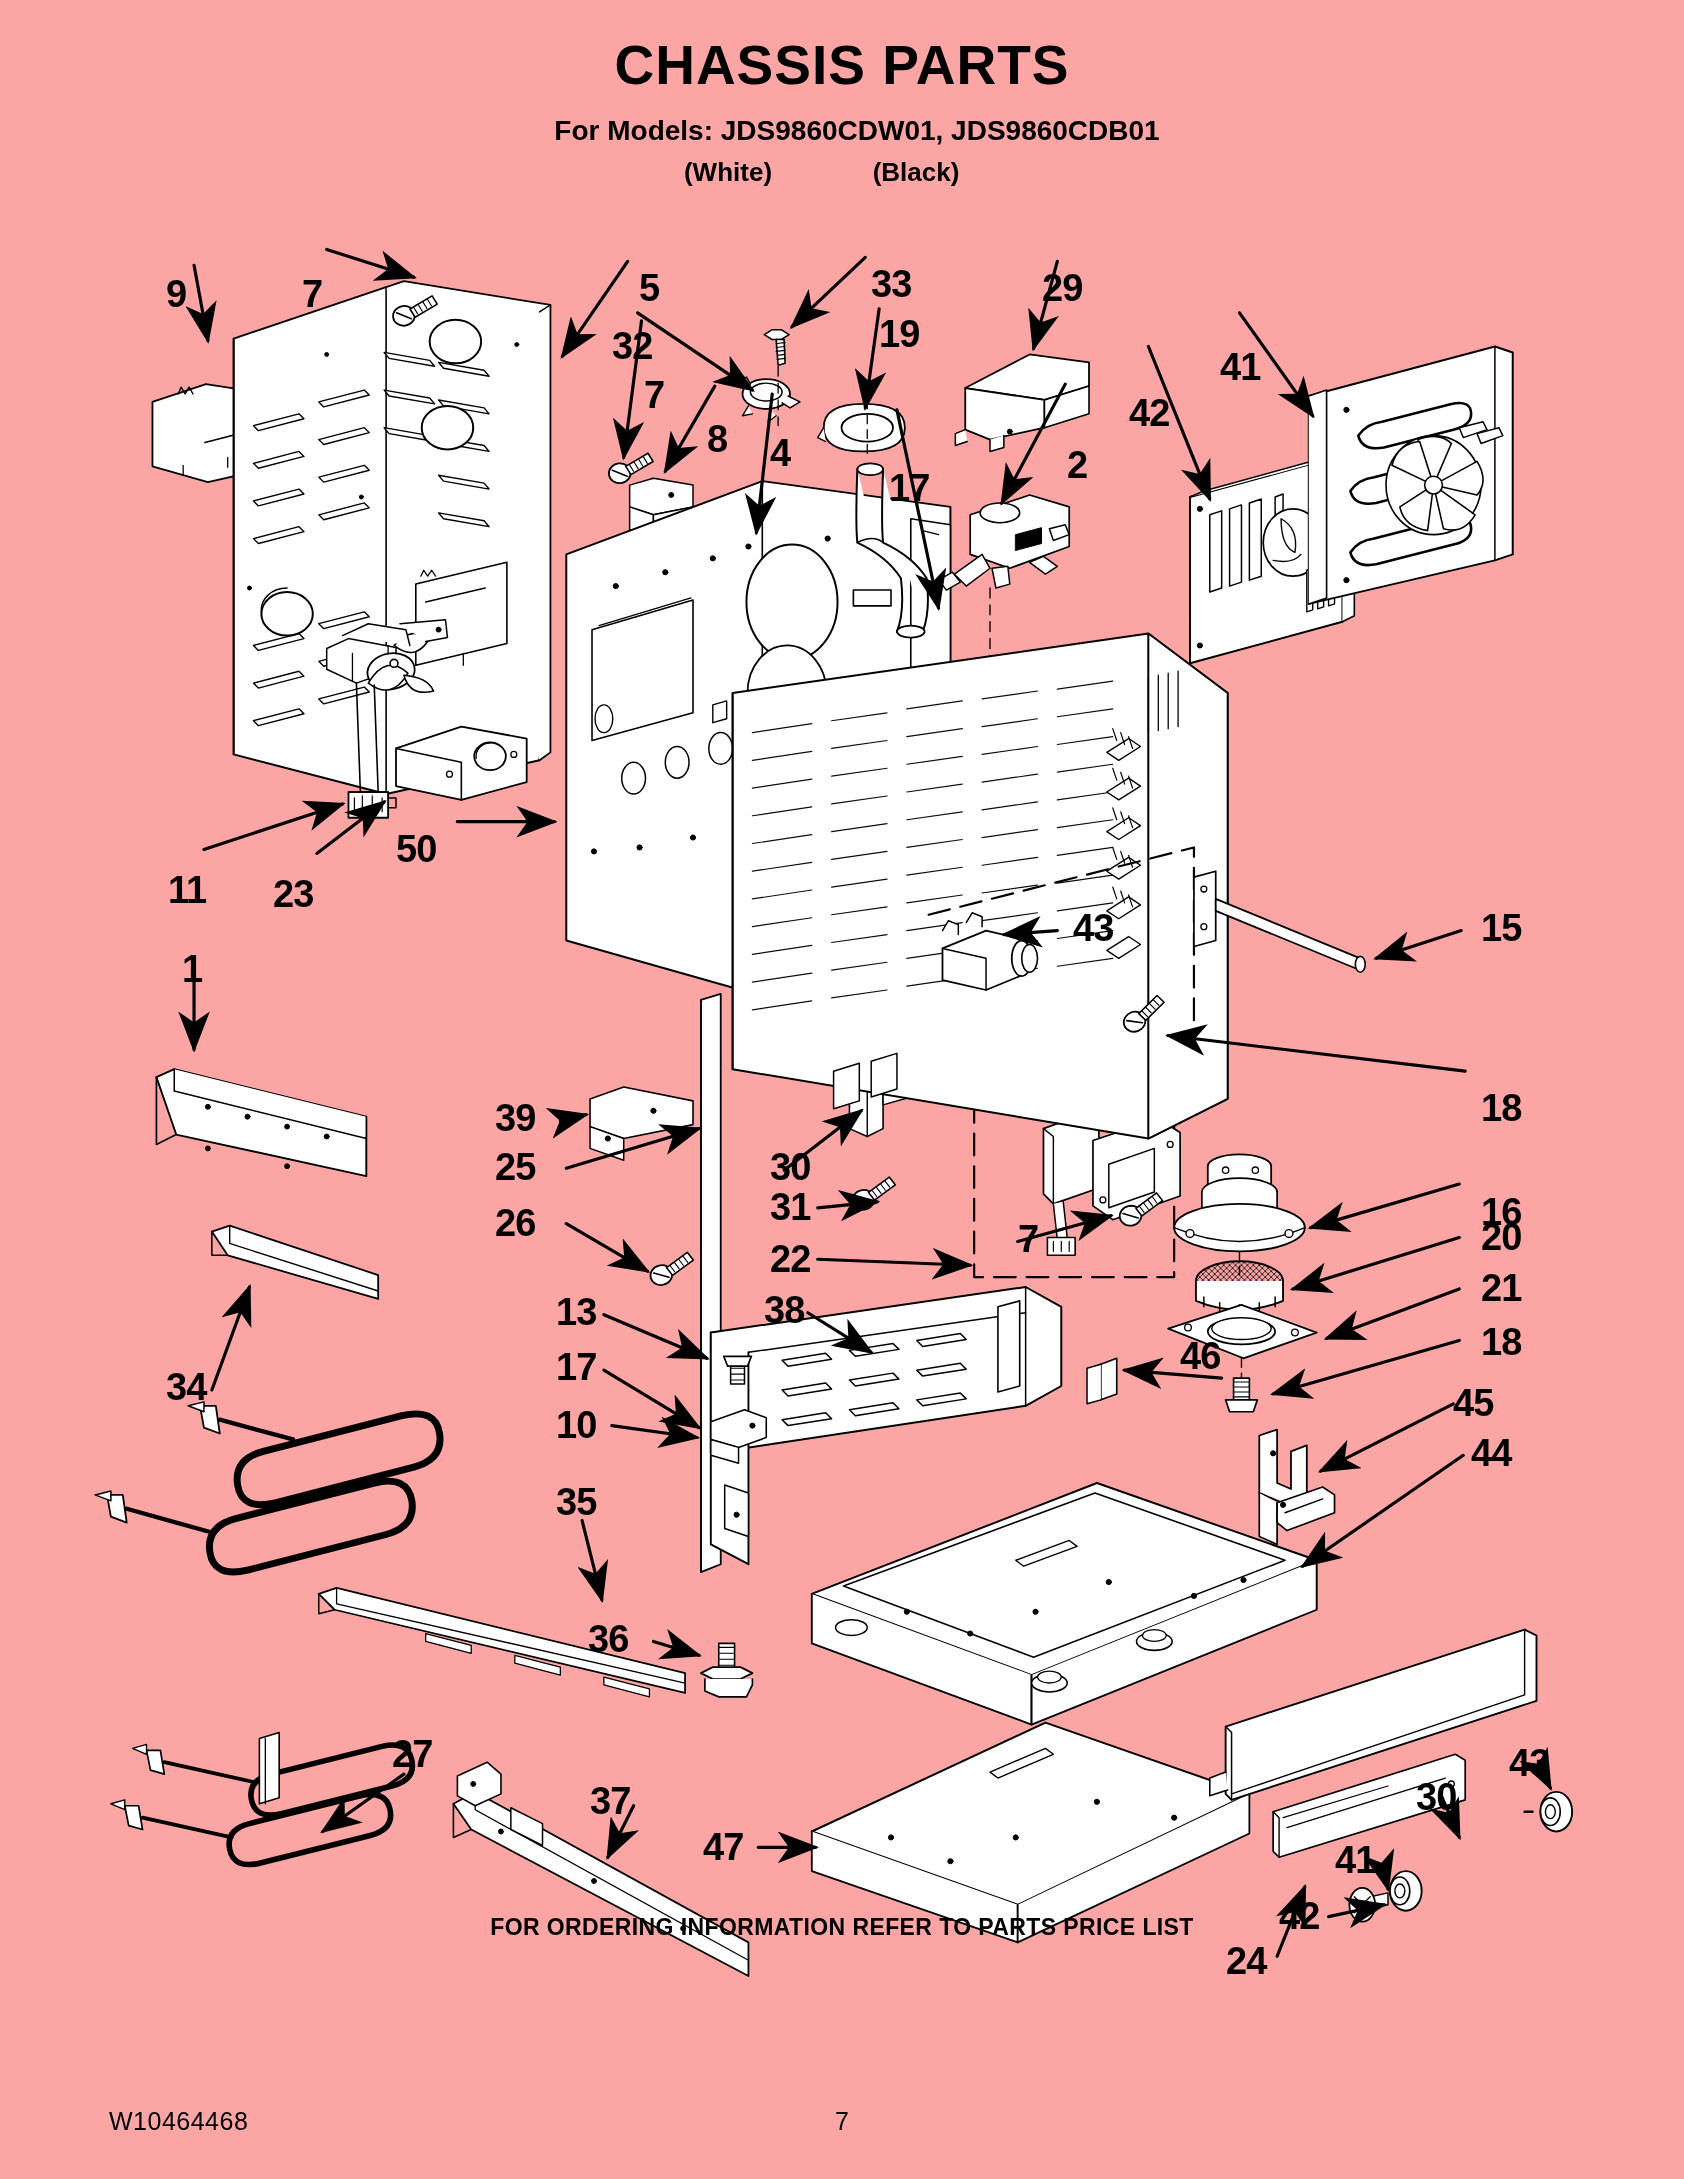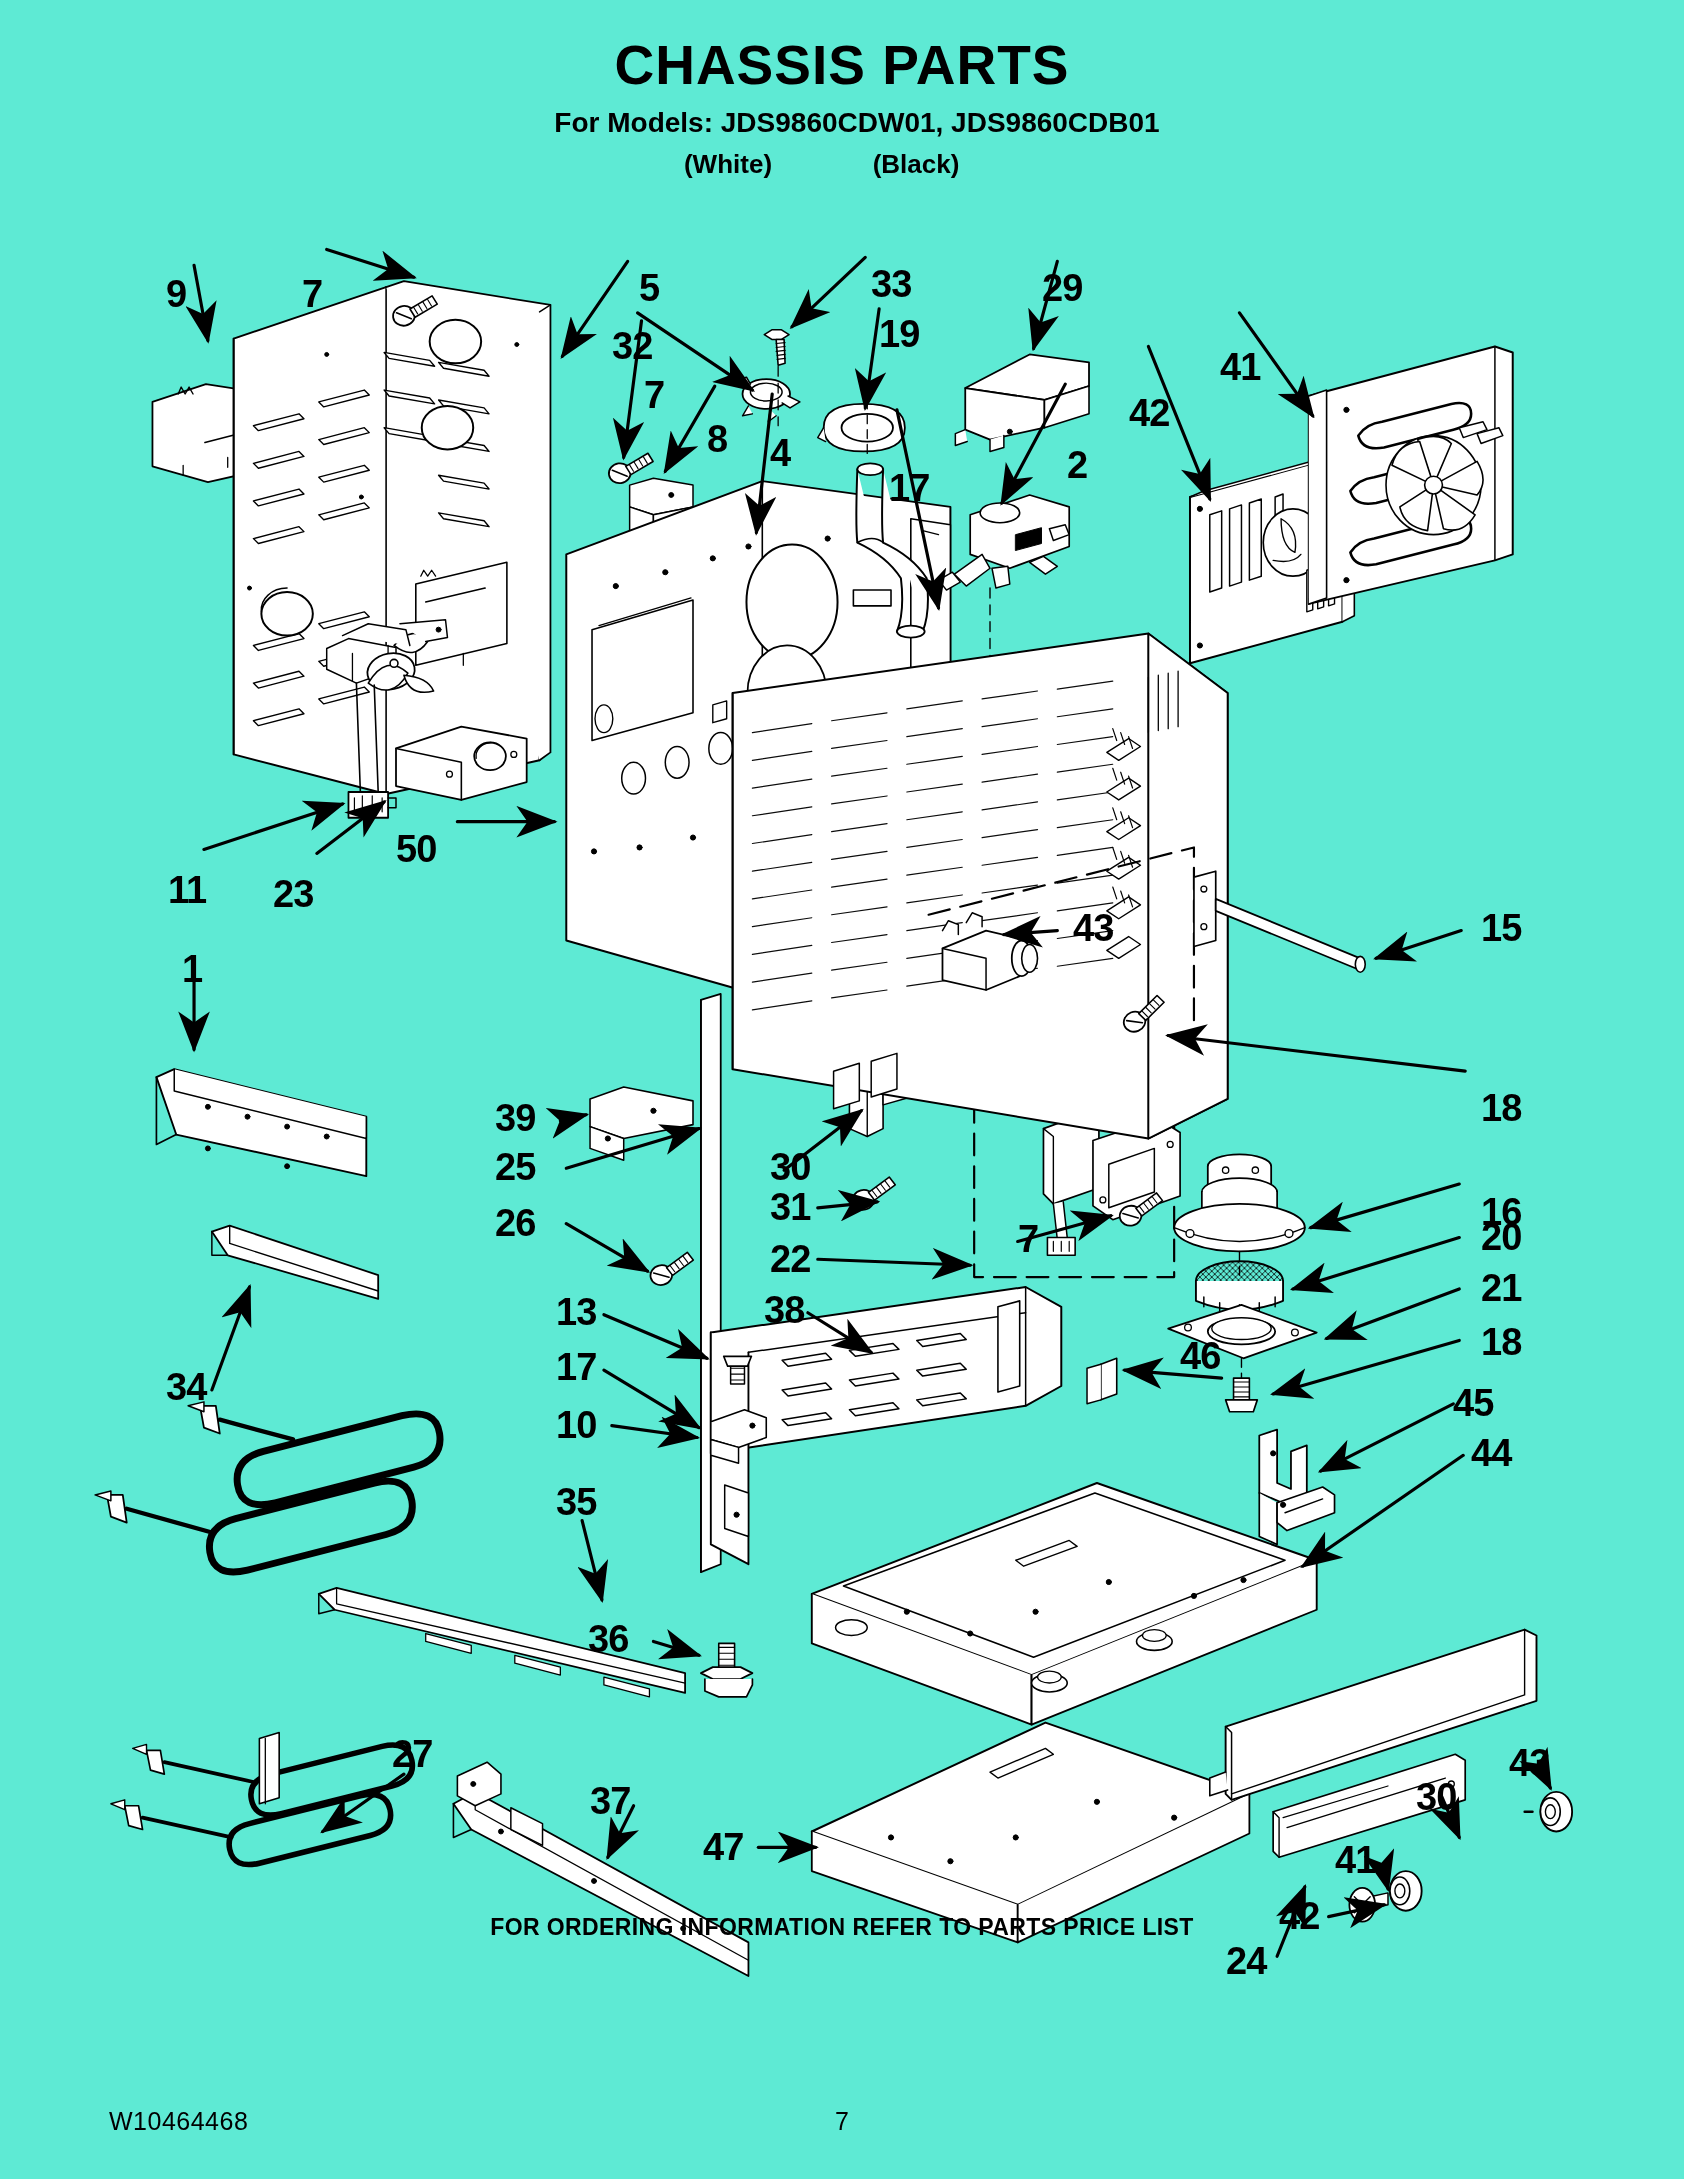--- a/index.html
+++ b/index.html
@@ -1,31 +1,31 @@
 <!DOCTYPE html>
 <html><head>
 <meta charset="utf-8">
 <title>Chassis Parts Diagram</title>
 <style>
   html,body{margin:0;padding:0;background:#ffffff;}
   body{font-family:"Liberation Sans", sans-serif;color:#000;}
   #page{
     position:relative;
     width:1684px;height:2179px;
-    background:#5eead4;
+    background:#fca5a5;
     overflow:hidden;
   }
   
   #header{position:absolute;left:0;top:0;width:1684px;text-align:center;}
   .doc-title{
     font-size:55px;font-weight:bold;letter-spacing:1px;
     margin-top:38px;line-height:1.0;
   }
   .doc-models{
-    font-size:28px;font-weight:bold;margin-top:16px;line-height:1.0;padding-left:30px;
+    font-size:28px;font-weight:bold;margin-top:24px;line-height:1.0;padding-left:30px;
   }
   .doc-colors{
     position:relative;width:1664px;height:34px;margin-top:12px;
   }
   .doc-colors span{
     position:absolute;font-size:26px;font-weight:bold;
   }
   .color-white{left:0;right:0;text-align:center;transform:translateX(-104px);}
   .color-black{left:0;right:0;text-align:center;transform:translateX(84px);}
 

